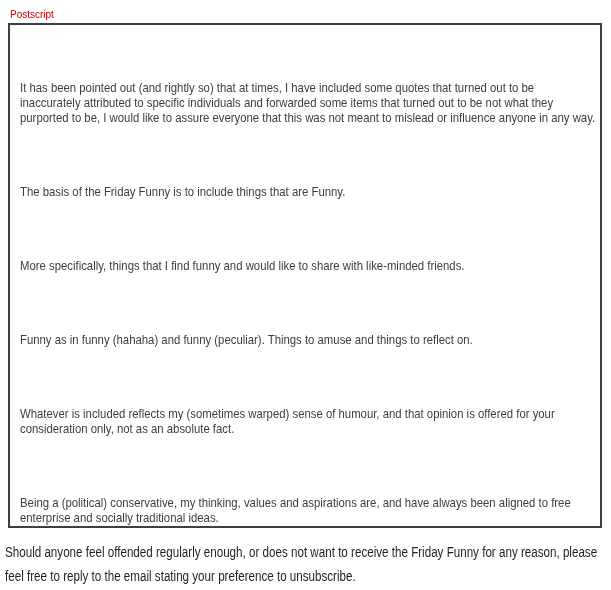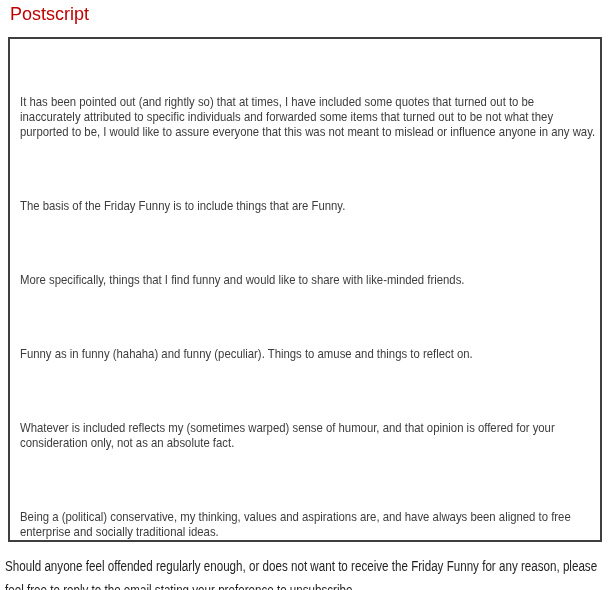--- a/index.html
+++ b/index.html
@@ -9,22 +9,22 @@
   }
   .page {
     position: relative;
     width: 611px;
     height: 590px;
     background: #ffffff;
     font-family: "Liberation Sans", "DejaVu Sans", sans-serif;
     overflow: hidden;
   }
   .postscript-label {
-    margin: 7px 0 15px 10px;
-    font-size: 18px;
+    margin: 7px 0 1px 10px;
+    font-size: 10px;
     line-height: 15px;
     color: var(--label-red, #c00000);
   }
   .text-box {
     box-sizing: border-box;
     margin-left: 8px;
     width: 594px;
     height: 505px;
     border: 2px solid var(--box-border, #3f3f3f);
     padding: 10px 12px 0 10px;

